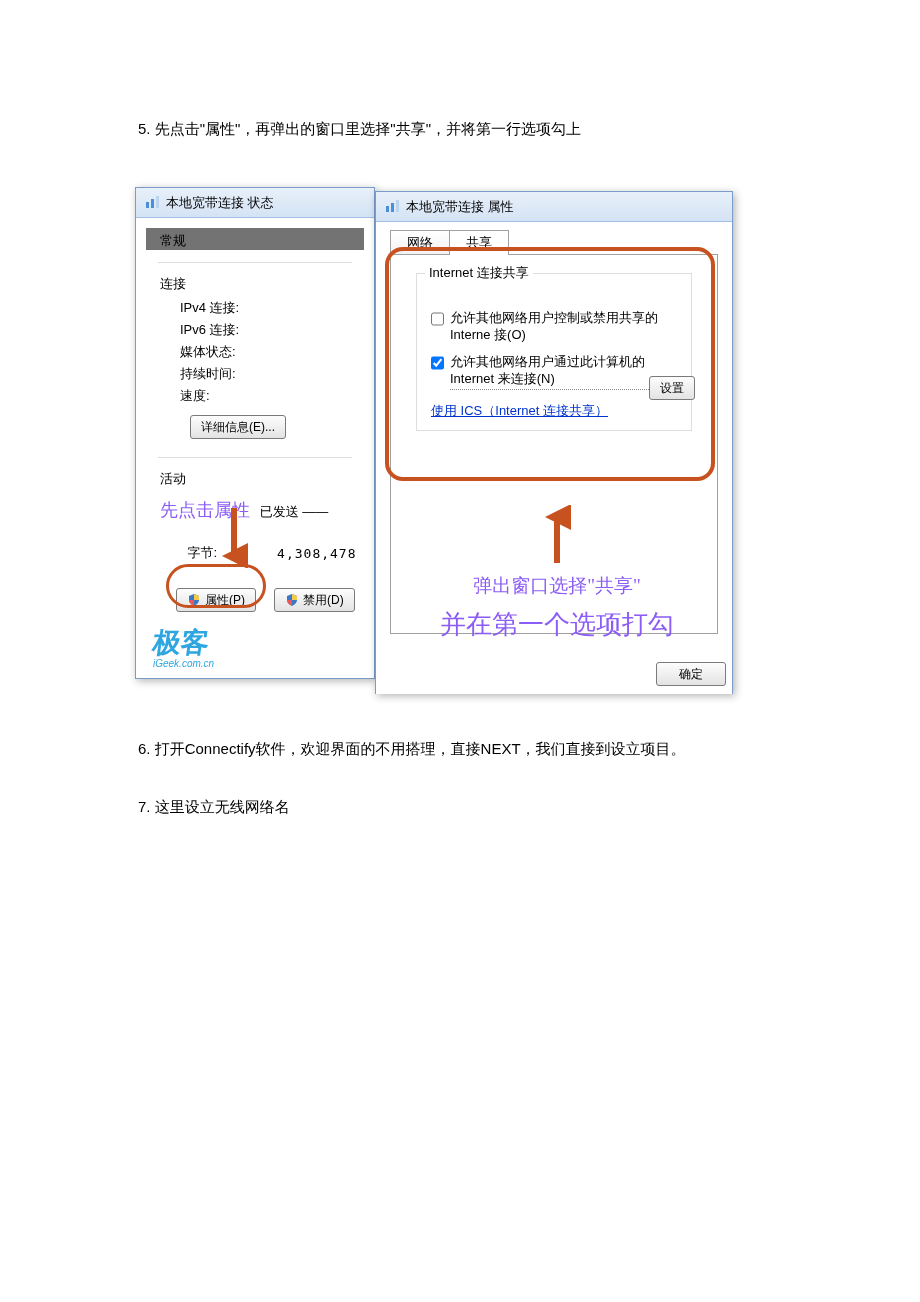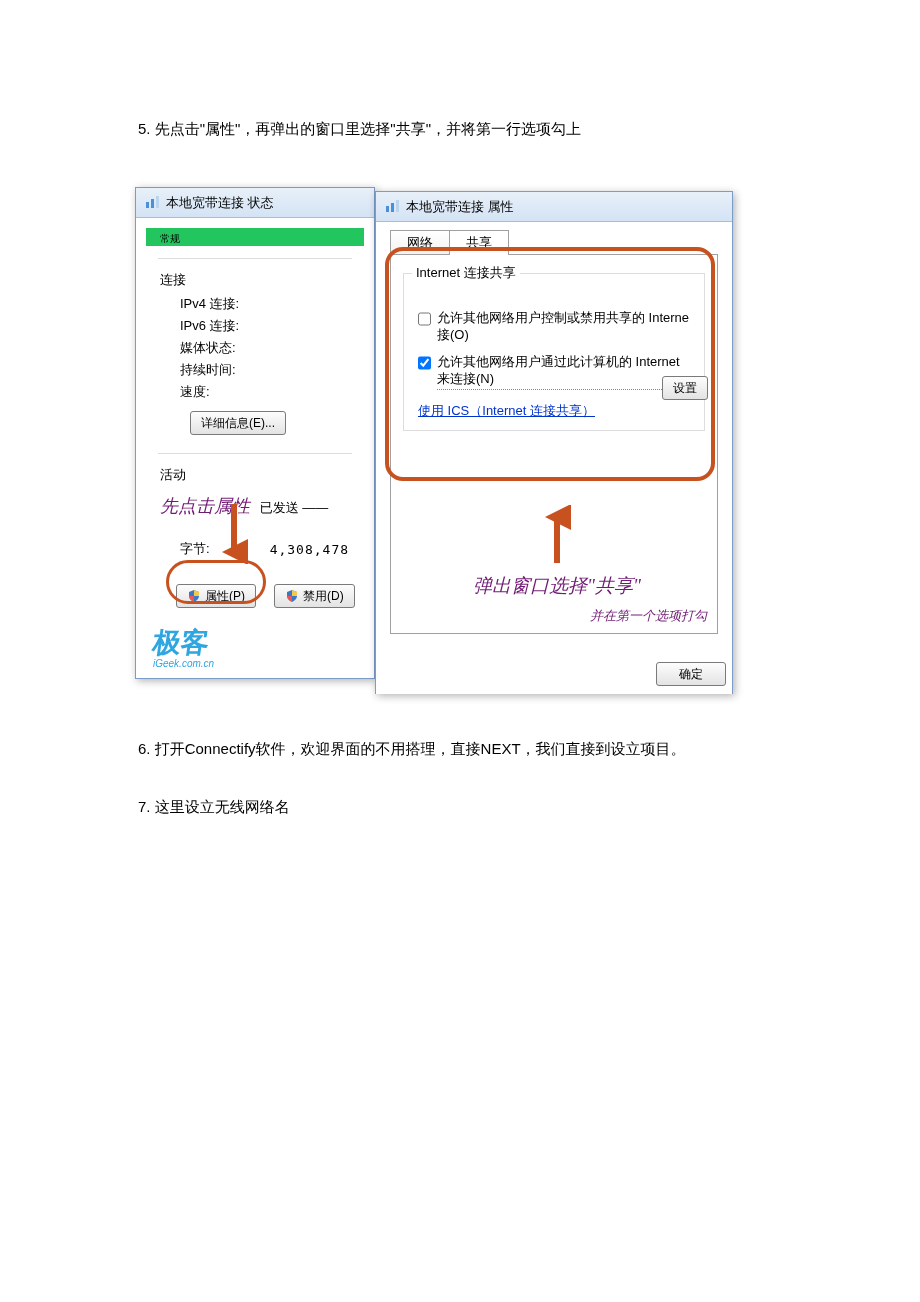--- a/index.html
+++ b/index.html
@@ -56,22 +56,22 @@
       width: 240px;
       height: 492px;
       z-index: 1;
     }
     .status-body {
       height: 460px;
       position: relative;
     }
     .tab-hdr {
       padding: 4px 10px 0 14px;
-      background: #22c55e;
-      font-size: 10px;
+      background: #737373;
+      font-size: 13px;
     }
     .section-label {
       padding: 6px 0 4px 14px;
     }
     .row {
       padding: 2px 0 2px 34px;
       display: flex;
     }
     .row .k { flex: 0 0 90px; }
     .btn {
@@ -94,23 +94,22 @@
     }
     .divider {
       border-top: 1px solid #ddd;
       margin: 6px 12px;
     }
     .activity {
       position: relative;
     }
     .handwritten {
       font-family: "KaiTi", "STKaiti", cursive;
-      color: #701a75;
+      color: #8b5cf6;
       font-size: 18px;
-      font-style: italic;
     }
     .arrow-down {
       display: inline-block;
     }
     .arrow-down svg, .arrow-up svg { display: block; }
     .highlight-circle {
       position: absolute;
       border: 3px solid #c8521f;
       border-radius: 24px;
       background: transparent;
@@ -150,21 +149,21 @@
       background: #fff;
       z-index: 3;
       position: relative;
     }
     .tab-content {
       border: 1px solid #a0a0a0;
       background: #fff;
       margin: -1px 14px 0 14px;
       height: 380px;
       position: relative;
-      padding: 14px 12px;
+      padding: 14px 25px;
       font-size: 13px;
     }
     .group-box {
       border: 1px solid #ddd;
       padding: 14px 8px 10px 8px;
       position: relative;
       margin-top: 4px;
     }
     .group-title {
       position: absolute;
@@ -263,21 +262,21 @@
       <div style="padding:8px 0 0 44px;">
         <button class="btn">详细信息(E)...</button>
       </div>
       <div class="divider" style="margin-top:18px;"></div>
       <div class="activity">
         <div class="section-label">活动</div>
         <div style="padding:6px 0 0 14px;">
           <span class="handwritten">先点击属性</span>
           <span style="margin-left:6px; font-size:13px;">已发送 ——</span>
         </div>
-        <div style="padding:22px 0 0 34px; display:flex; align-items:center;">
+        <div style="padding:22px 0 0 34px; display:flex; align-items:center;justify-content:center;">
           <span>字节:</span>
           <span style="margin-left:60px; font-family: monospace; letter-spacing:1px;">4,308,478</span>
         </div>
 
         <div class="arrow-down" style="position:absolute; left:74px; top:44px;">
           <svg width="28" height="60">
               <defs>
                 <marker id="ah1" markerWidth="10" markerHeight="10" refX="5" refY="8" orient="auto">
                   <path d="M0,0 L10,0 L5,10 Z" fill="#c8521f"></path>
                 </marker>
@@ -348,21 +347,21 @@
             <svg width="28" height="60">
                 <defs>
                   <marker id="ah2" markerWidth="10" markerHeight="10" refX="5" refY="2" orient="auto">
                     <path d="M0,10 L10,10 L5,0 Z" fill="#c8521f"></path>
                   </marker>
                 </defs>
                 <line x1="14" y1="58" x2="14" y2="12" stroke="#c8521f" stroke-width="6" marker-end="url(#ah2)"></line>
               </svg>
           </div>
           <div class="handwritten" style="margin-top:8px; font-size:19px;">弹出窗口选择"共享"</div>
-          <div class="handwritten" style="margin-top:8px; font-size:13px;text-align:right;">并在第一个选项打勾</div>
+          <div class="handwritten" style="margin-top:8px; font-size:26px;">并在第一个选项打勾</div>
         </div>
       </div>
 
       <div class="ok-btn">
         <button class="btn" style="width:70px;">确定</button>
       </div>
     </div>
   </div>
 
   <div class="watermark">

